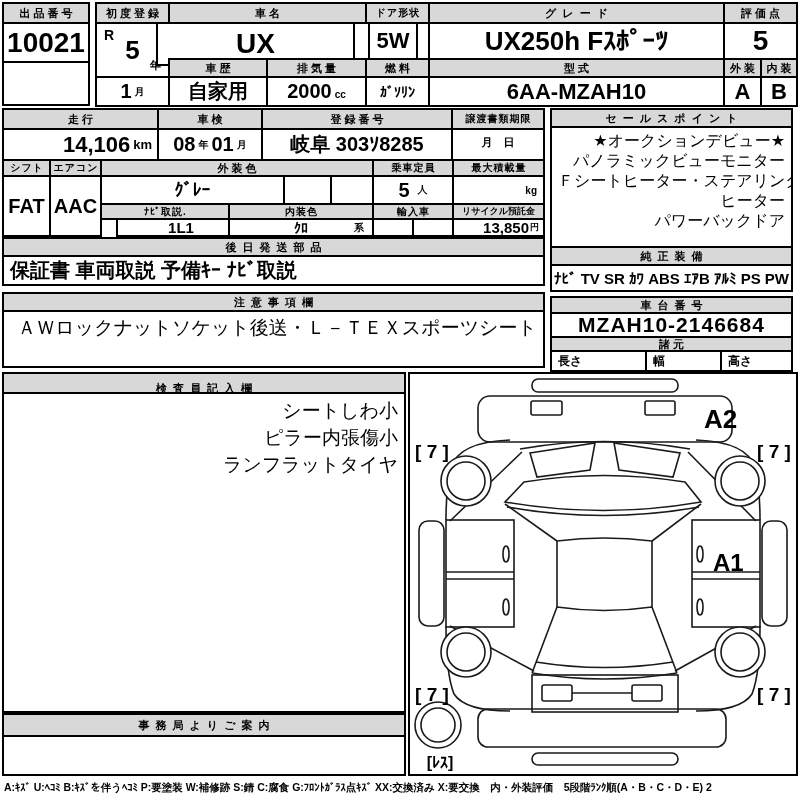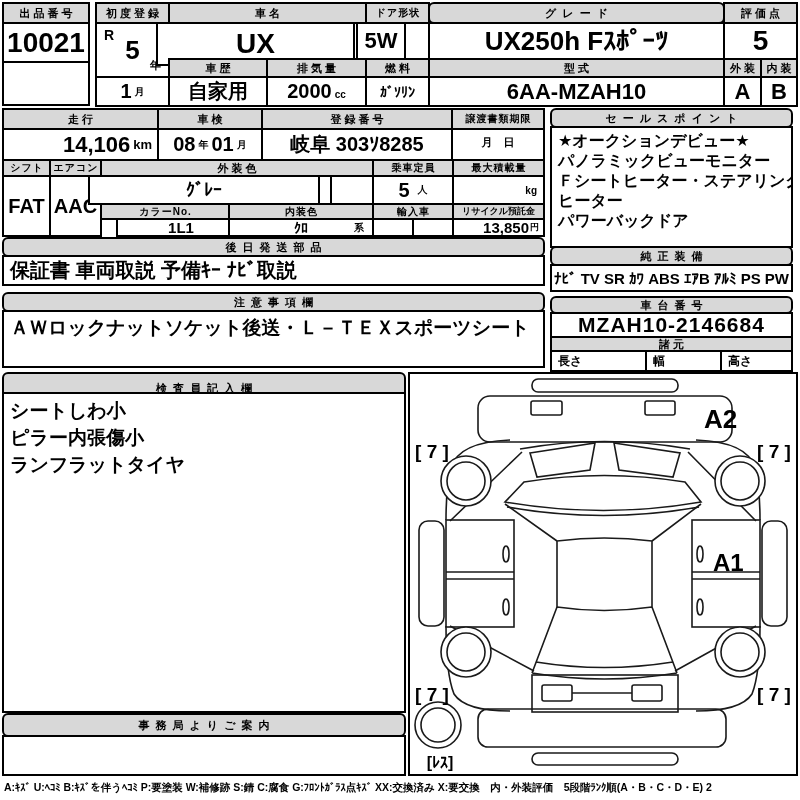--- a/index.html
+++ b/index.html
@@ -5,31 +5,31 @@
   * { margin:0; padding:0; box-sizing:border-box; }
   html,body { background:#fff; }
   #sheet {
     position:relative; width:800px; height:800px; background:#fff;
     font-family:"Liberation Sans","DejaVu Sans",sans-serif; color:#000;
     overflow:hidden;
   }
   .c { position:absolute; border:2px solid #000; background:#fff;
        display:flex; align-items:center; justify-content:center; overflow:hidden; }
   .h { background:#d8d8d8; font-weight:bold; font-size:11px; letter-spacing:3px; text-indent:3px; white-space:nowrap; }
-  .h.sp { letter-spacing:6px; text-indent:6px;border-radius:6px; }
+  .h.sp { letter-spacing:6px; text-indent:6px; }
   .h.sm { font-size:10px; letter-spacing:1px; text-indent:1px; }
   .h.xs { font-size:9px; letter-spacing:0; text-indent:0; }
   .v { font-weight:bold; }
   .left { justify-content:flex-start; }
   .right { justify-content:flex-end; }
   .block { display:block; padding:3px 6px; }
   .unit { font-size:10px; font-weight:bold; margin-left:3px; align-self:center; }
   .num20 { font-size:20px; } .num22 { font-size:22px; } .num26 { font-size:26px; } .num28 { font-size:28px; }
   .jp18 { font-size:18px; } .jp20 { font-size:20px; }
-  .line { font-weight:bold; white-space:nowrap; }
+  .line { font-weight:normal; white-space:nowrap;text-align:right; }
   .sales-line { font-size:16px; line-height:20px; }
   .note-line { font-size:19px; line-height:27px; }
   svg text { font-weight:bold; font-family:"Liberation Sans","DejaVu Sans",sans-serif; fill:#000; }
   svg path, svg rect.s, svg line, svg ellipse, svg circle { stroke:#1a1a1a; stroke-width:1.6; fill:none; }
   svg circle.wheel { fill:#fff; }
   #footer-legend { position:absolute; left:4px; top:781px; width:794px;
     font-size:10.5px; font-weight:bold; white-space:nowrap; }
 </style>
 </head>
 <body>
@@ -50,21 +50,21 @@
     <span style="position:absolute;left:7px;top:3px;font-size:14px">R</span>
     <span class="num26">5</span>
     <span style="position:absolute;right:7px;bottom:3px;font-size:11px">年</span>
   </div>
   <div class="c v" style="left:95px;top:76px;width:75px;height:31px">
     <span class="num20">1</span>
     <span class="unit">月</span>
   </div>
 
   <div class="c v num28" style="left:156px;top:22px;width:199px;height:44px">UX</div>
-  <div class="c v num22" style="left:356px;top:22px;width:50px;height:38px">5W</div>
+  <div class="c v num22" style="left:368px;top:22px;width:50px;height:38px">5W</div>
   <div class="c v num26" style="left:428px;top:22px;width:297px;height:38px">UX250h Fｽﾎﾟｰﾂ</div>
   <div class="c v num28" style="left:723px;top:22px;width:75px;height:38px">5</div>
 
   <div class="c h" style="left:168px;top:58px;width:100px;height:20px">車歴</div>
   <div class="c h" style="left:266px;top:58px;width:101px;height:20px">排気量</div>
   <div class="c h" style="left:365px;top:58px;width:65px;height:20px">燃料</div>
   <div class="c h" style="left:428px;top:58px;width:297px;height:20px">型式</div>
   <div class="c h" style="left:723px;top:58px;width:39px;height:20px">外装</div>
   <div class="c h" style="left:760px;top:58px;width:38px;height:20px">内装</div>
 
@@ -95,24 +95,24 @@
   </div>
   <div class="c v jp20" style="left:261px;top:128px;width:192px;height:33px">岐阜 303ｿ8285</div>
   <div class="c v" style="left:451px;top:128px;width:94px;height:33px;font-size:11px;align-items:flex-end;padding-bottom:9px">月　日</div>
 
   <div class="c h sm" style="left:2px;top:159px;width:49px;height:18px">シフト</div>
   <div class="c h sm" style="left:49px;top:159px;width:53px;height:18px">エアコン</div>
   <div class="c v num20" style="left:2px;top:175px;width:49px;height:62px">FAT</div>
   <div class="c v num20" style="left:49px;top:175px;width:53px;height:62px">AAC</div>
 
   <div class="c h" style="left:100px;top:159px;width:274px;height:18px">外装色</div>
-  <div class="c v jp18" style="left:88px;top:175px;width:232px;height:30px">ｸﾞﾚｰ</div>
+  <div class="c v jp18" style="left:100px;top:175px;width:185px;height:30px">ｸﾞﾚｰ</div>
   <div class="c" style="left:330px;top:175px;width:44px;height:30px"></div>
 
-  <div class="c h sm" style="left:100px;top:203px;width:130px;height:17px">カラーNo.</div>
+  <div class="c h sm" style="left:100px;top:203px;width:130px;height:17px">ﾅﾋﾞ取説.</div>
   <div class="c h sm" style="left:228px;top:203px;width:146px;height:17px">内装色</div>
   <div class="c v" style="left:116px;top:218px;width:130px;height:19px;font-size:15px">1L1</div>
   <div class="c v" style="left:228px;top:218px;width:146px;height:19px;font-size:14px;position:absolute">
     <span>ｸﾛ</span>
     <span style="position:absolute;right:8px;font-size:10px">系</span>
   </div>
 
   <div class="c h sm" style="left:372px;top:159px;width:82px;height:18px">乗車定員</div>
   <div class="c v" style="left:372px;top:175px;width:82px;height:30px">
     <span class="num20">5</span>

